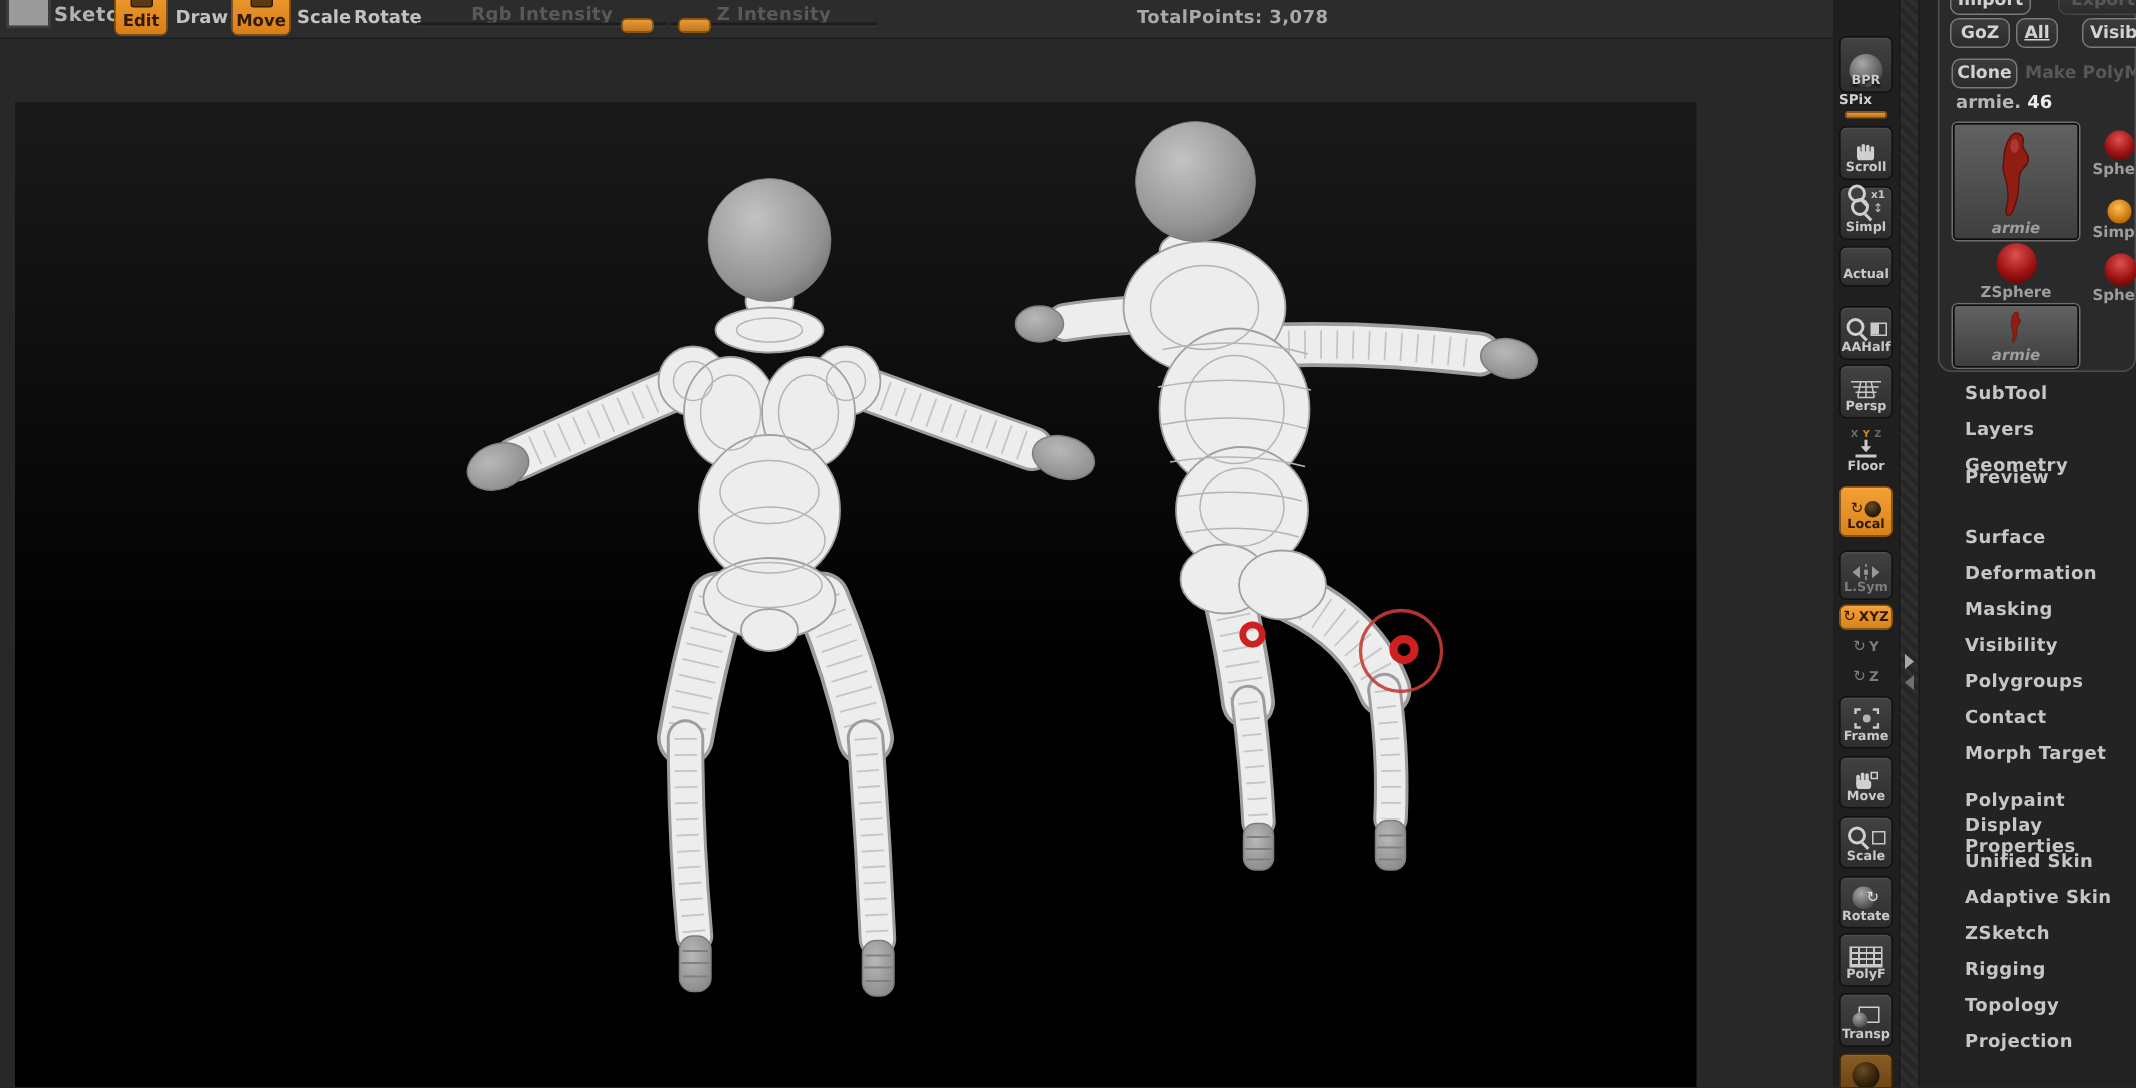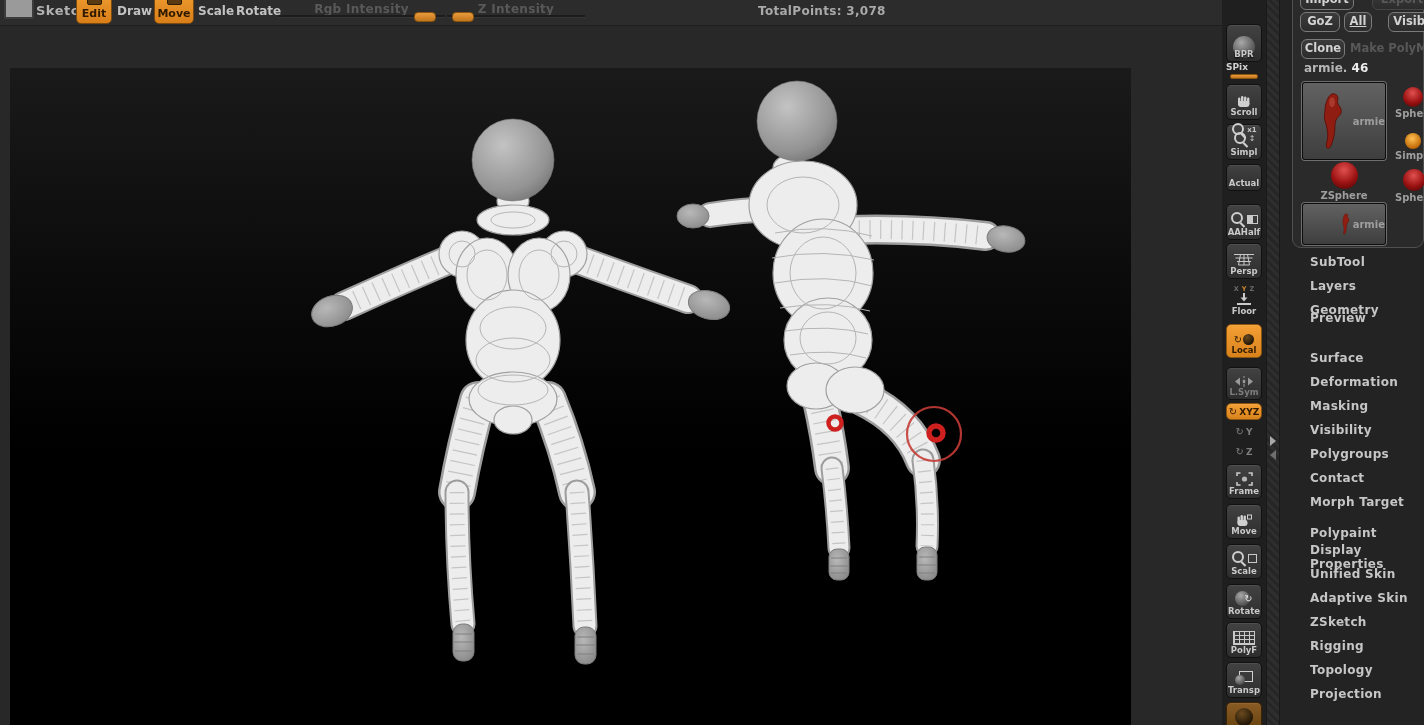--- a/index.html
+++ b/index.html
@@ -63,21 +63,21 @@
   .arr-l{position:absolute;left:3px;top:450px;width:0;height:0;border-right:6px solid #6f6f6f;border-top:5px solid transparent;border-bottom:5px solid transparent;}
 
   
   .panel{position:absolute;left:1280px;top:0;width:144px;height:725px;background:#232323;z-index:5;}
   .toolbox{position:absolute;left:12px;top:-14px;width:132px;height:262px;border:1px solid #4f4f4f;border-radius:9px;background:#2a2a2a;box-sizing:border-box;}
   .pbtn{position:absolute;background:linear-gradient(#3b3b3b,#2c2c2c);border:1px solid #7a7a7a;border-radius:6px;color:#d2d2d2;font-size:11.5px;font-weight:bold;text-align:center;line-height:17px;box-sizing:border-box;height:20px;}
   .pbtn.dim{color:#585858;border-color:#454545;}
   .toolname{position:absolute;left:24px;top:61px;font-size:12px;font-weight:bold;}
   .toolname .tn1{color:#b5b5b5;}
   .toolname .tn2{color:#ececec;}
-  .thumb{position:absolute;background:linear-gradient(#626262,#3e3e3e);border:1px solid #0d0d0d;box-shadow:0 0 0 1px #6e6e6e;border-radius:3px;display:flex;flex-direction:row;align-items:center;justify-content:flex-end;box-sizing:border-box;}
+  .thumb{position:absolute;background:linear-gradient(#626262,#3e3e3e);border:1px solid #0d0d0d;box-shadow:0 0 0 1px #6e6e6e;border-radius:3px;display:flex;flex-direction:column;align-items:center;justify-content:flex-end;box-sizing:border-box;font-style:italic;}
   .thumb .tlab,.cell .tlab{font-size:10px;font-weight:bold;color:#9e9e9e;line-height:13px;}
   .cell{position:absolute;display:flex;flex-direction:column;align-items:center;justify-content:flex-end;}
   .cell.cut{align-items:flex-start;padding-left:2px;}
   .redball{border-radius:50%;background:radial-gradient(circle at 48% 30%,#e05050,#9c1212 55%,#4f0505 95%);}
   .orangeball{border-radius:50%;background:radial-gradient(circle at 45% 35%,#ffc050,#c06a08 70%,#6a3a02);}
 
   .sect{position:absolute;left:30px;font-size:12px;font-weight:bold;color:#c6c6c6;letter-spacing:.3px;line-height:14px;}
 </style>
 </head>
 <body>

